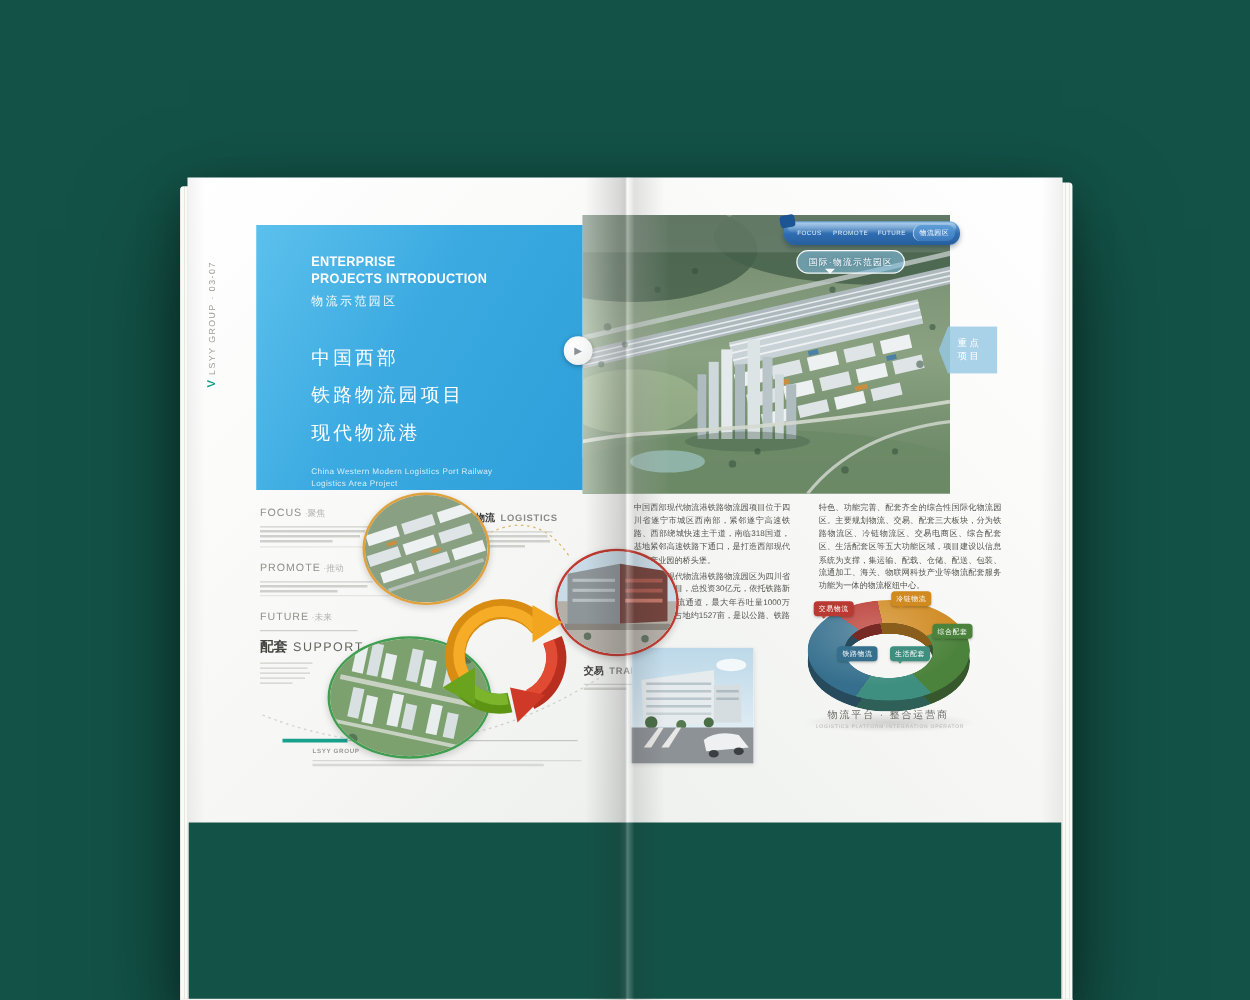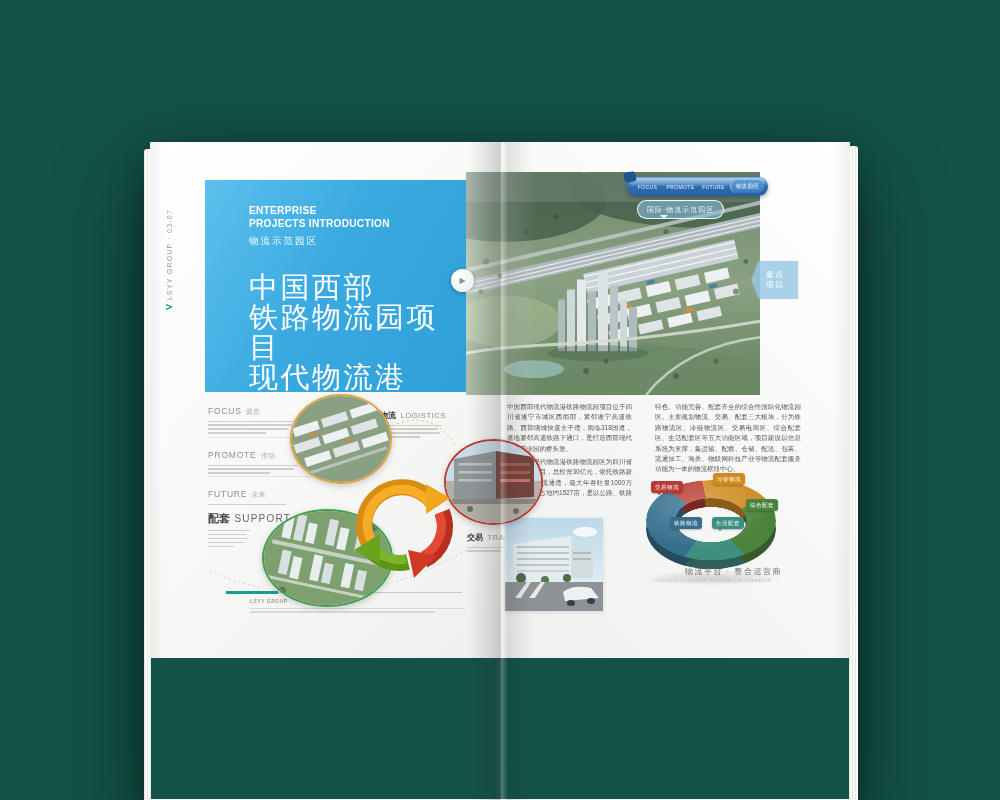--- a/index.html
+++ b/index.html
@@ -27,21 +27,21 @@
   
   .spine{position:absolute;left:14px;top:168px;transform:rotate(-90deg);transform-origin:left top;
         white-space:nowrap;font-size:7px;color:#9b9b97;letter-spacing:1.2px;z-index:6;}
   .spine .logo{color:#17A08C;font-weight:bold;font-size:9px;letter-spacing:0;margin-right:4px;}
   
   .blue-block{position:absolute;left:55px;top:38px;width:261px;height:212px;z-index:5;
         background:linear-gradient(120deg,#5cc0ec 0%,#3BAAE1 45%,#2e9fd9 100%);
         box-sizing:border-box;padding:24px 0 0 44px;color:#fff;}
   .kicker{font-weight:bold;font-size:11px;line-height:13px;letter-spacing:.3px;transform:scaleX(.92);transform-origin:left;}
   .kicker-cn{font-size:9.5px;margin-top:5px;letter-spacing:2px;opacity:.95;}
-  .big-title{margin-top:24px;font-size:29px;line-height:30px;letter-spacing:2.5px;font-weight:500;}
+  .big-title{margin-top:24px;font-size:15px;line-height:30px;letter-spacing:2.5px;font-weight:500;}
   .subtitle{margin-top:11px;font-size:6.5px;line-height:10px;opacity:.8;letter-spacing:.3px;}
   
   .hero{position:absolute;left:316px;top:30px;width:294px;height:223px;z-index:4;overflow:hidden;}
   .hero svg{display:block;width:100%;height:100%;}
   .play-btn{position:absolute;left:301px;top:127px;width:23px;height:23px;border-radius:50%;z-index:45;
         background:radial-gradient(circle at 35% 30%,#ffffff,#e9eceb);box-shadow:0 1px 4px rgba(0,0,0,.35);
         display:flex;align-items:center;justify-content:center;font-size:8px;color:#8a9094;cursor:pointer;}
   
   .nav-bar{position:absolute;left:477px;top:35px;width:141px;height:19px;border-radius:9px;z-index:30;
         background:linear-gradient(#6fa9dc,#2E6CB0 55%,#275f9e);box-shadow:0 2px 4px rgba(0,30,60,.35);
@@ -64,21 +64,21 @@
         font-size:7.5px;line-height:10px;letter-spacing:2px;text-indent:2px;}
   
   .sec{position:absolute;left:58px;z-index:5;}
   .sec-en{font-size:8.5px;color:#8f8f8b;letter-spacing:.8px;}
   .sec-cn{font-size:7px;color:#b3b3af;margin-left:2px;}
   .ml{height:1.3px;background:#cfcfcb;margin-top:2.6px;}
   .sep{position:absolute;left:58px;width:105px;border-top:1px solid #e4e4e0;z-index:5;}
   .support-cn{font-size:11px;color:#454541;font-weight:bold;}
   .support-en{font-size:10px;color:#66665f;letter-spacing:1.2px;}
   .mini-label .cn{font-size:8px;font-weight:bold;color:#3c3c38;}
-  .mini-label .en{font-size:7.5px;color:#8a8a86;letter-spacing:.6px;}
+  .mini-label .en{font-size:7.5px;color:#8a8a86;letter-spacing:.6px;font-weight:bold;}
   .circle{position:absolute;border-radius:50%;overflow:hidden;z-index:6;box-shadow:0 2px 6px rgba(0,0,0,.18);}
   .circle svg{display:block;width:100%;height:100%;}
   .c1{left:140px;top:252px;width:98px;height:86px;border:2px solid #E0A03C;}
   .c2{left:294px;top:297px;width:95px;height:82px;border:2px solid #BF3A30;}
   .c3{left:112px;top:367px;width:127px;height:94px;border:2px solid #3F9E4F;}
   .connectors{position:absolute;left:0;top:250px;width:350px;height:266px;z-index:4;}
   .recycle{position:absolute;left:196px;top:318px;width:122px;height:134px;z-index:7;}
   .footer-line-teal{position:absolute;left:76px;top:449px;width:52px;height:2.5px;background:#17A08C;z-index:5;}
   .footer-line-gray{position:absolute;left:128px;top:449.7px;width:184px;height:1.2px;background:#c6c6c2;z-index:5;}
   .footer-group{position:absolute;left:100px;top:456px;font-size:5px;font-weight:bold;color:#9a9a96;letter-spacing:.5px;z-index:5;}
@@ -102,21 +102,21 @@
         mask:radial-gradient(closest-side,transparent 0 54%,#000 55% 100%);}
   .ring.side{top:14px;filter:brightness(.68) saturate(.9);}
   .ring.top{top:0;}
   .ring.top::after{content:'';position:absolute;inset:0;border-radius:50%;
         background:radial-gradient(circle at 40% 30%,rgba(255,255,255,.25),transparent 60%);}
   .donut-shadow{position:absolute;left:492px;top:428px;width:140px;height:16px;border-radius:50%;
         background:radial-gradient(ellipse,rgba(0,0,0,.15),transparent 70%);z-index:5;}
   .bub{position:absolute;z-index:8;color:#fff;font-size:5.5px;letter-spacing:.5px;padding:2.5px 4px;
         border-radius:3px;background:var(--c);box-shadow:0 1px 2px rgba(0,0,0,.25);}
   .bub::after{content:'';position:absolute;left:6px;bottom:-4px;border:2.5px solid transparent;border-top-color:var(--c);}
-  .chart-caption{position:absolute;left:492px;top:424px;width:140px;text-align:right;z-index:9;
+  .chart-caption{position:absolute;left:512px;top:424px;width:140px;text-align:left;z-index:9;
         font-size:8px;color:#6b6b65;letter-spacing:1.5px;}
   .chart-caption-en{position:absolute;left:492px;top:436px;width:140px;text-align:center;z-index:9;
         font-size:4px;color:#b7b7b2;letter-spacing:.6px;}
 </style>
 </head>
 <body>
 
 <div class="stage">
   <div class="book">
     <div class="edge edge-left"></div>

